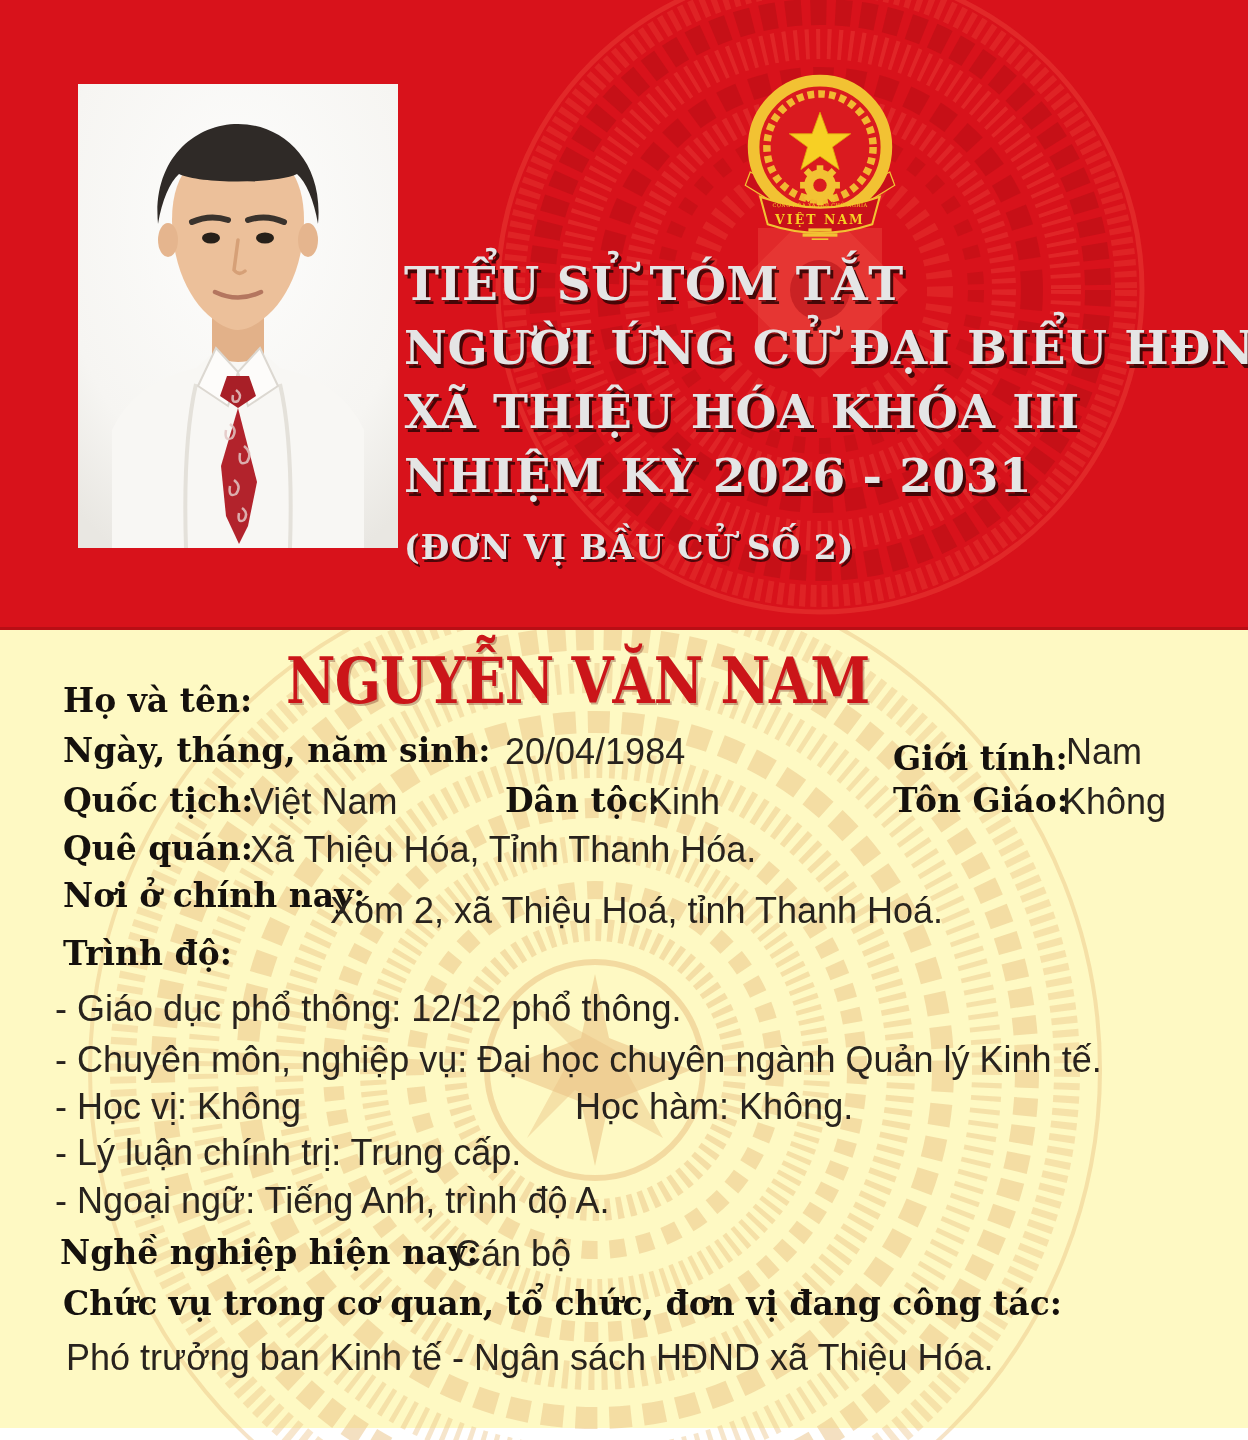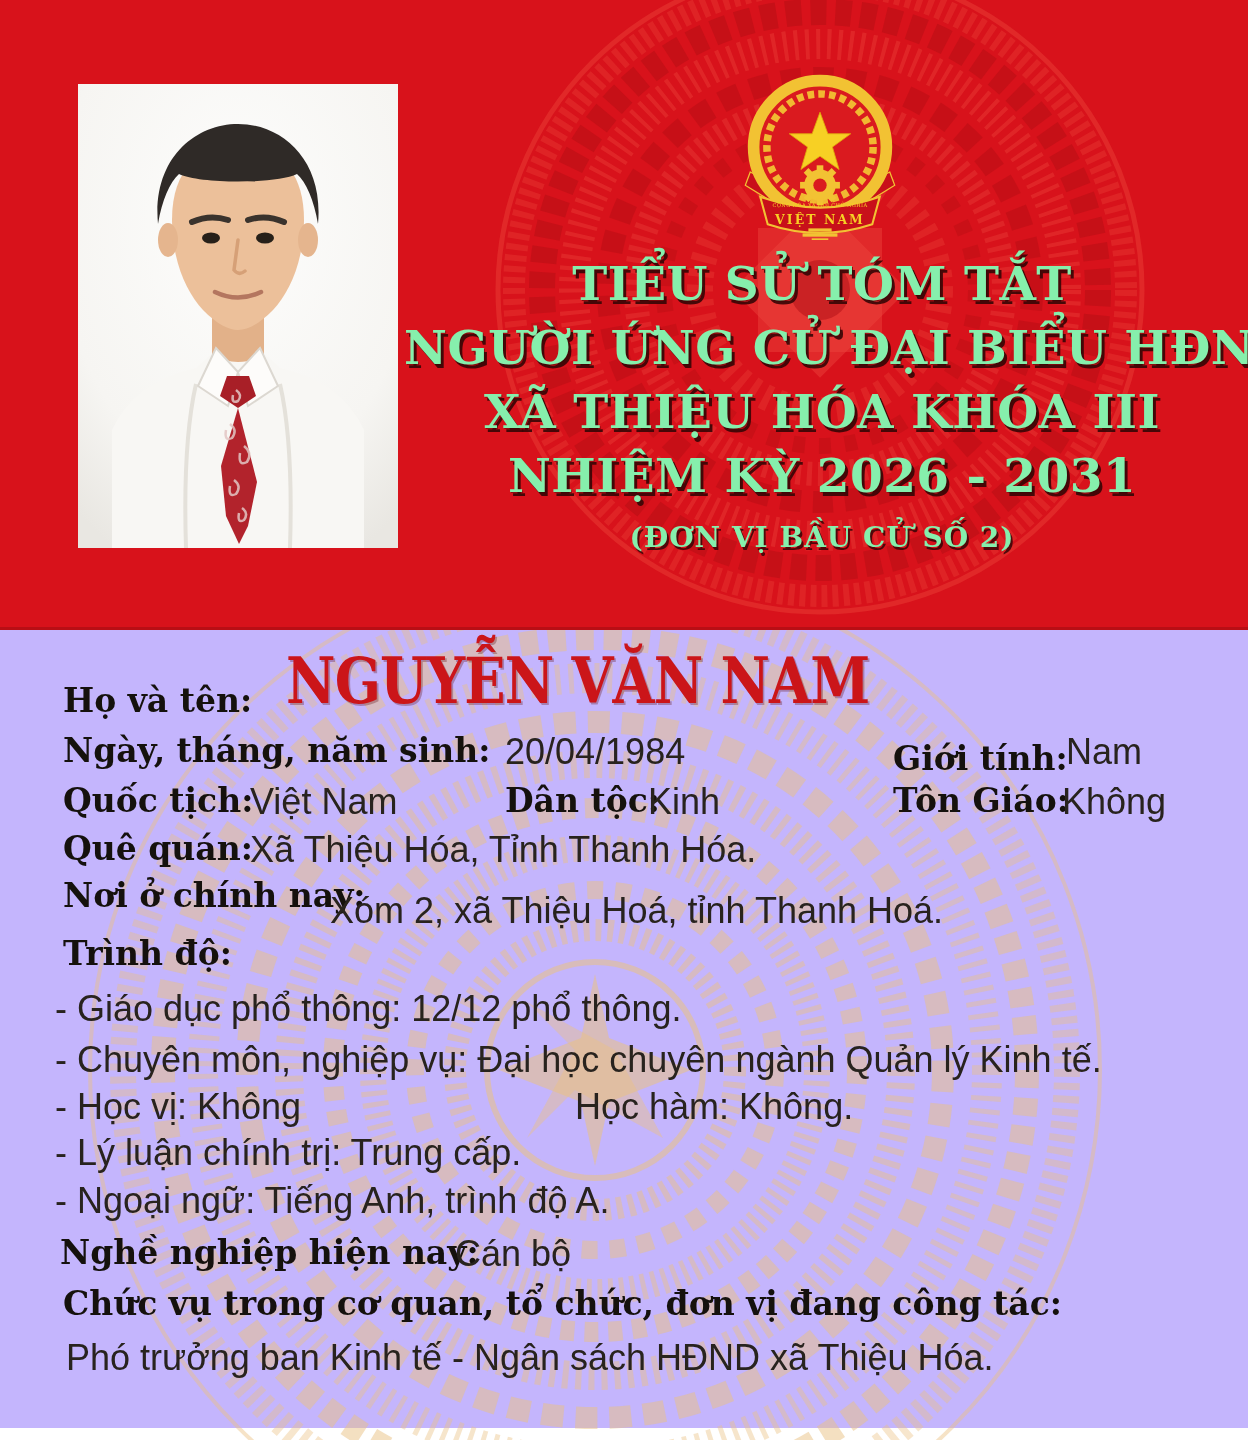--- a/index.html
+++ b/index.html
@@ -13,35 +13,35 @@
     background:#d8121b;border-bottom:3px solid #b90e15;
   }
   .hdr-watermark{position:absolute;left:0;top:0;pointer-events:none;}
   .photo{
     position:absolute;left:78px;top:84px;width:320px;height:464px;
     background:#fbfafa;overflow:hidden;
   }
   .emblem{position:absolute;left:737px;top:74px;width:166px;height:166px;}
   .title-block{
     position:absolute;left:404px;top:252px;width:836px;
-    text-align:center;color:#86efac;
+    color:#e5e5e5;
     font-family:"DejaVu Serif","Liberation Serif",serif;font-weight:bold;
   }
   .title-line{
     font-size:47px;line-height:64px;white-space:nowrap;letter-spacing:0.5px;
     text-shadow:3px 4px 0 rgba(54,5,6,0.9),1px 1px 0 #8d0b10;
   }
   .title-sub{
-    margin-top:10px;font-size:28px;line-height:40px;letter-spacing:1px;white-space:nowrap;
+    margin-top:20px;font-size:33px;line-height:40px;letter-spacing:1px;white-space:nowrap;
     text-shadow:2px 3px 0 rgba(54,5,6,0.85);
   }
   
   .bio{
     position:absolute;left:0;top:630px;width:1248px;height:798px;
-    background:#c4b5fd;
+    background:#fef9c3;
   }
   .bio-watermark{position:absolute;left:0;top:0;pointer-events:none;}
   .lbl{
     position:absolute;font-family:"DejaVu Serif","Liberation Serif",serif;
     font-weight:bold;font-size:33px;color:#15110d;white-space:nowrap;line-height:1.25;
   }
   .val{
     position:absolute;font-family:"Liberation Sans","DejaVu Sans",sans-serif;
     font-size:36px;color:#28231e;white-space:nowrap;line-height:1.2;
   }

